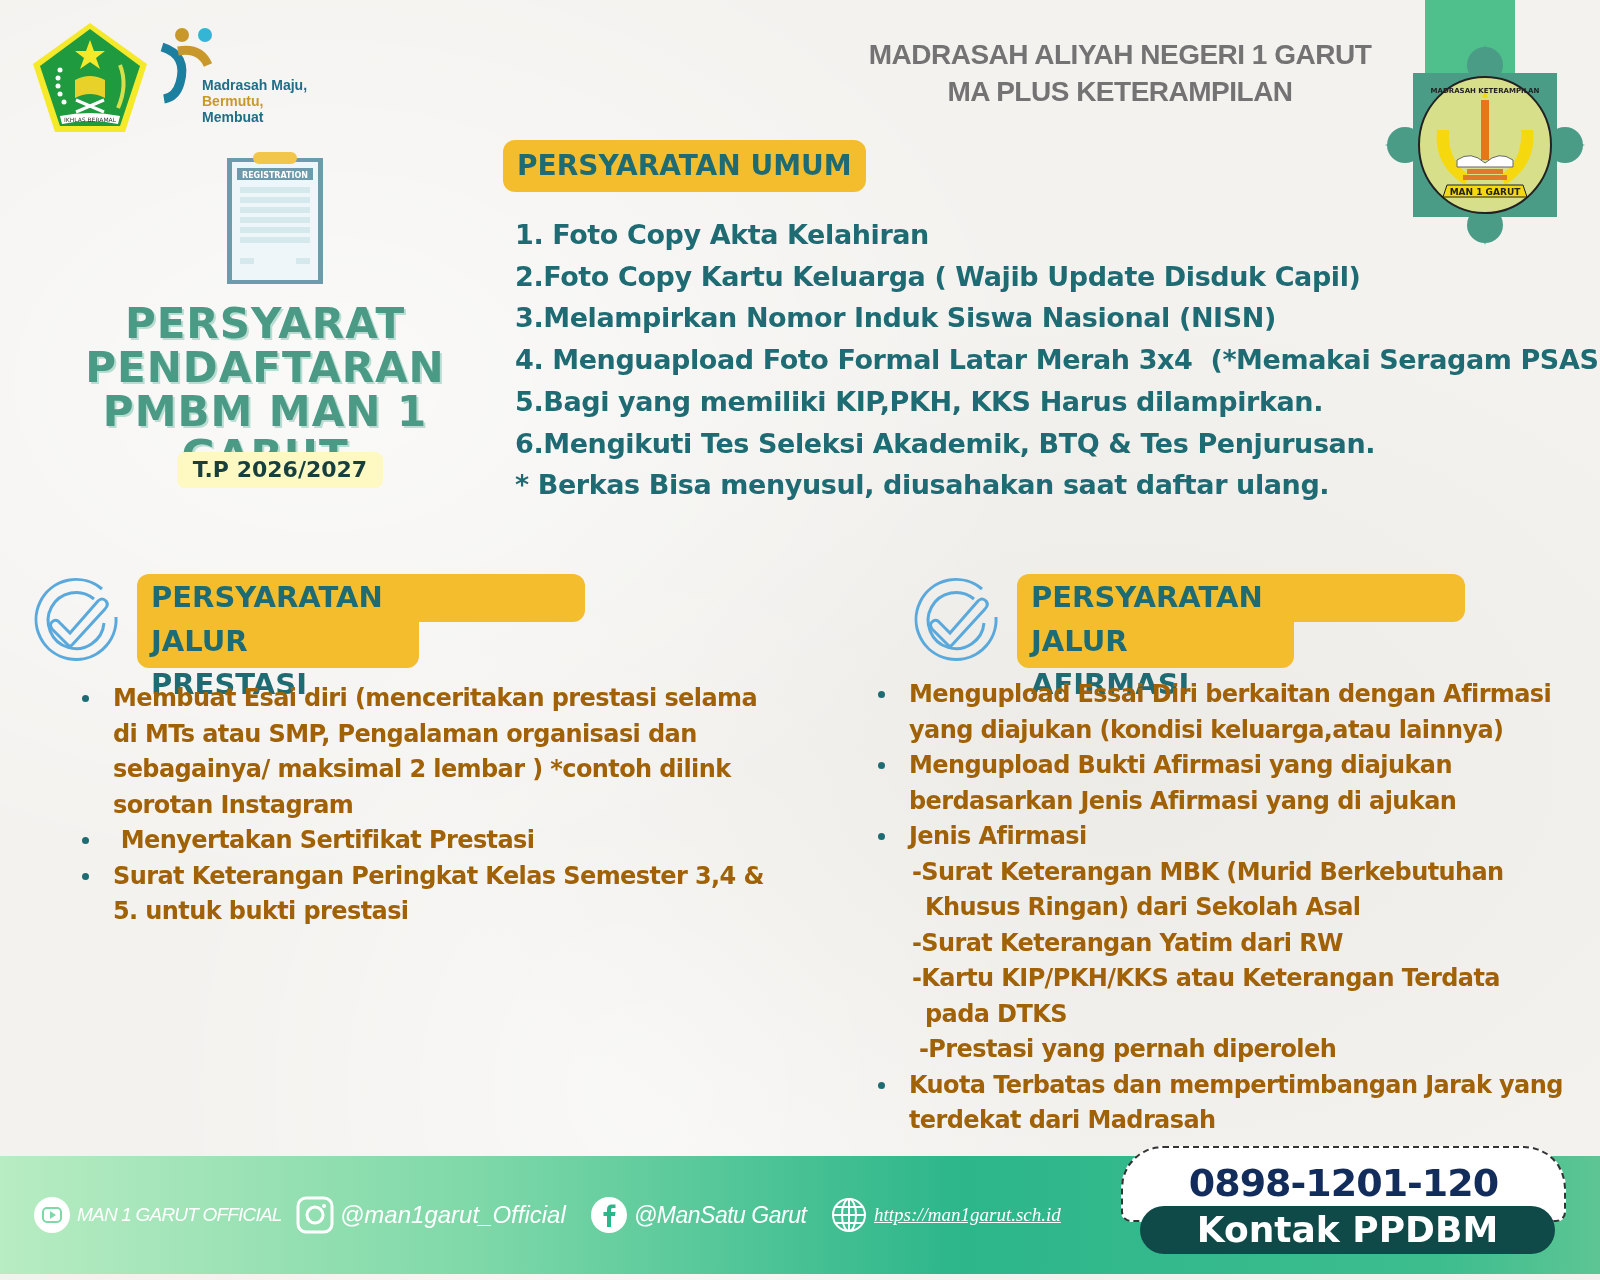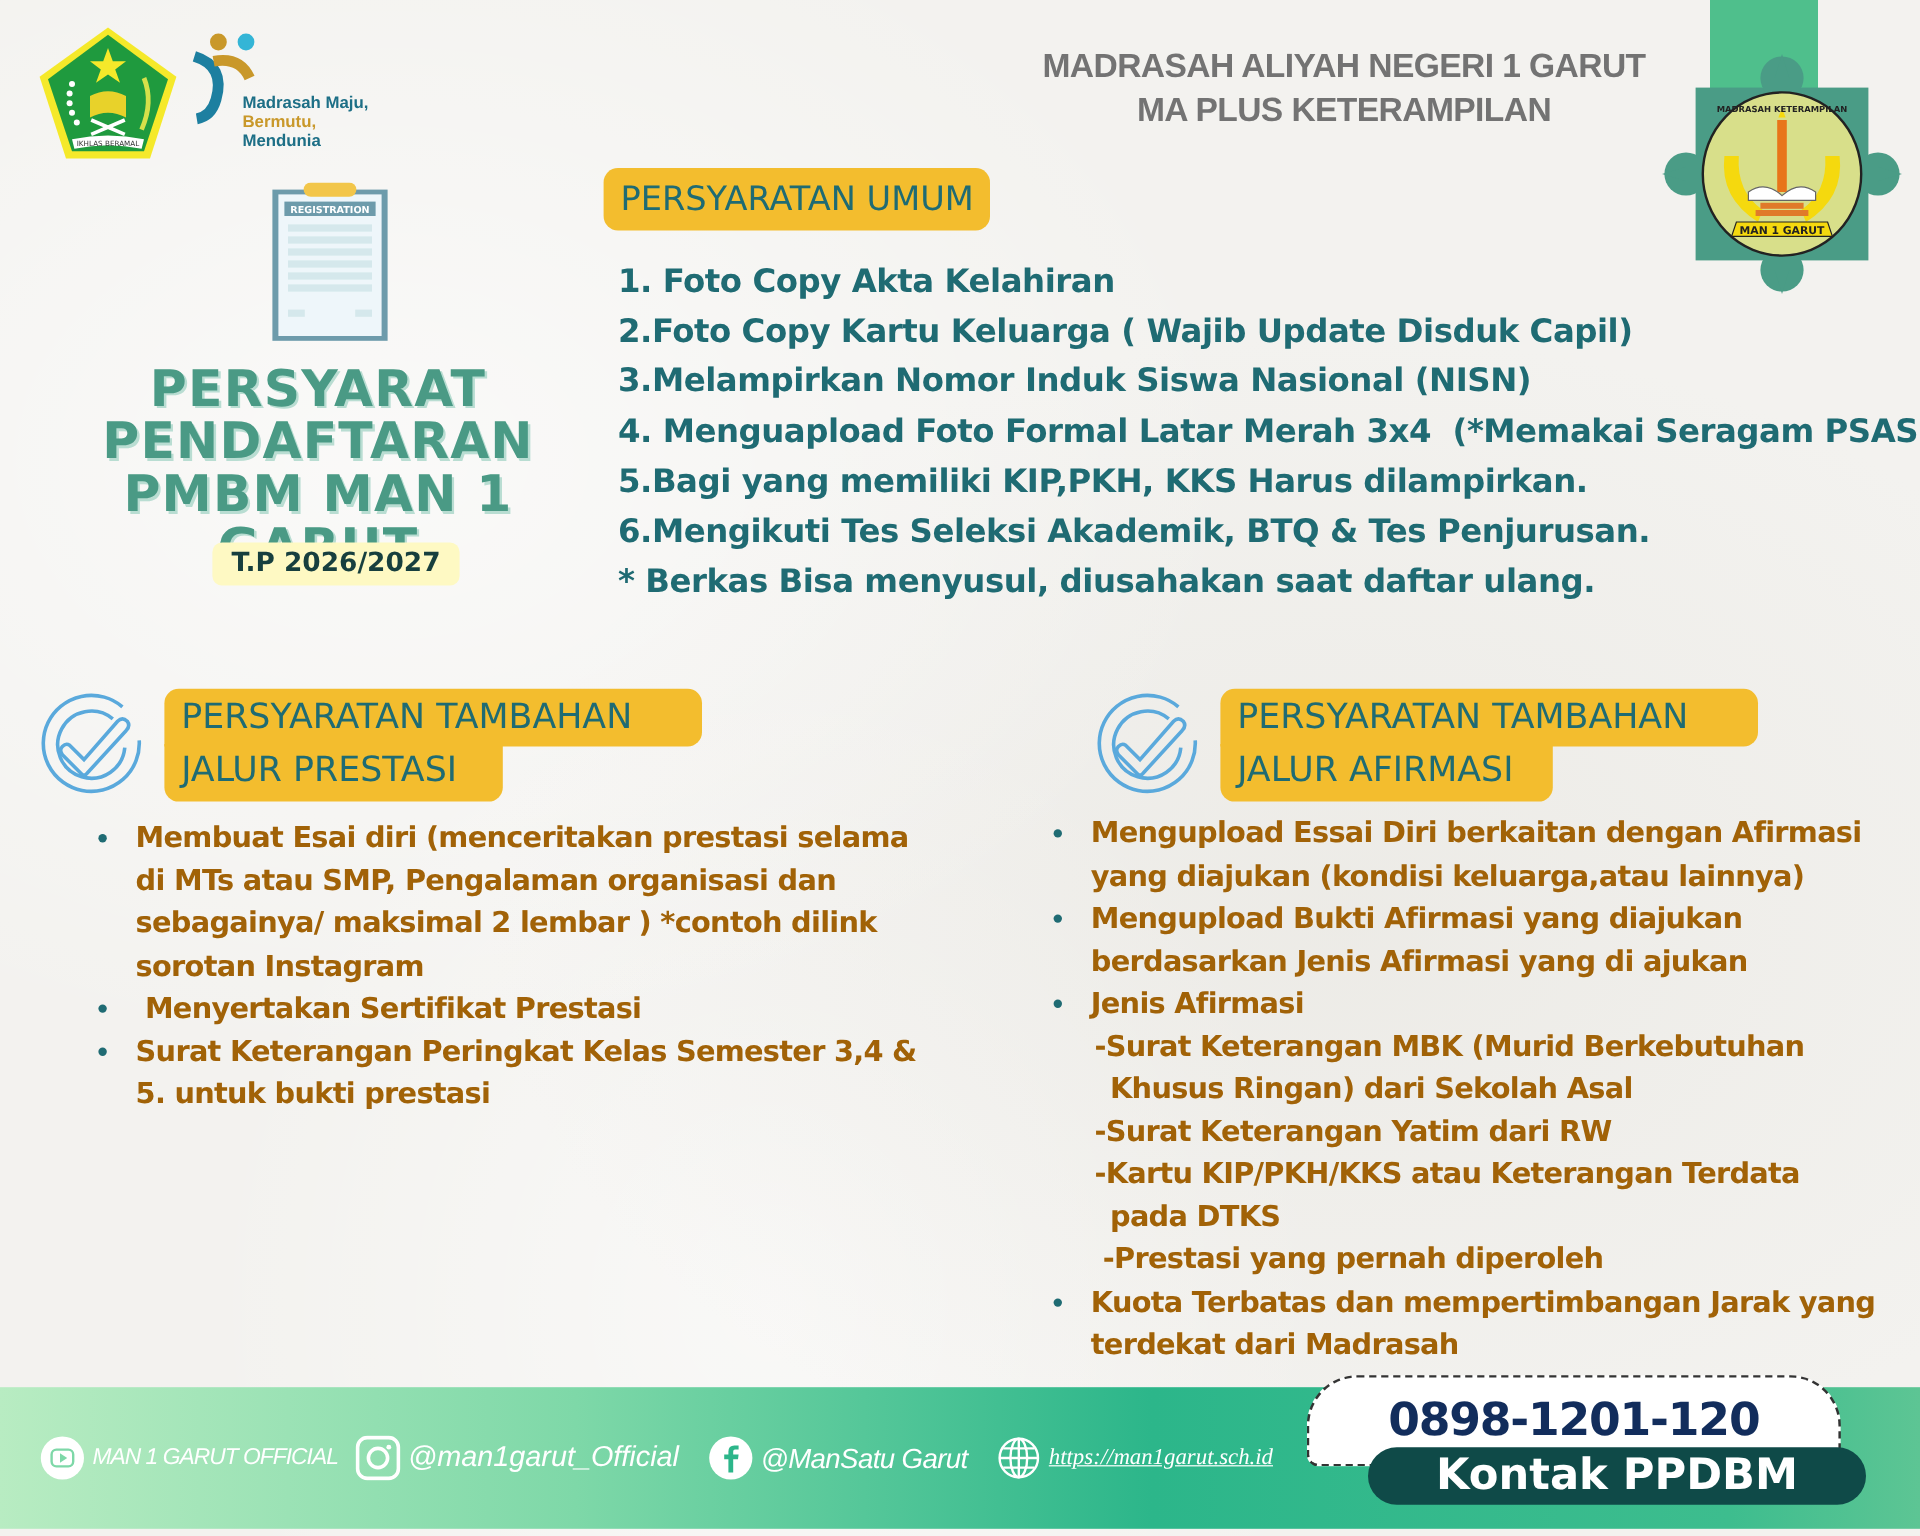--- a/index.html
+++ b/index.html
@@ -50,21 +50,21 @@
   .tp-badge {
     left: 177px; top: 452px; width: 206px; height: 36px;
     background: #fef9c3; border-radius: 8px;
     text-align: center; line-height: 36px;
     font-family: "DejaVu Sans", sans-serif; font-weight: bold; font-size: 22px; color: #173f3e;
   }
 
   
   .badge {
     background: #f3bd2e; border-radius: 12px;
-    font-family: "DejaVu Sans", sans-serif; font-weight: normal; color: #1f6b73;
+    font-family: "DejaVu Sans", sans-serif; font-weight: bold; color: #1f6b73;
   }
   .badge-umum {
     left: 503px; top: 140px; height: 52px; padding: 0 14px;
     font-size: 28px; line-height: 52px;
   }
 
   
   .umum-list {
     left: 515px; top: 214px; width: 1085px;
     font-family: "DejaVu Sans", sans-serif; font-weight: bold;
@@ -111,21 +111,21 @@
   }
   .social { position: absolute; top: 40px; display: flex; align-items: center; color: #fff; font-family: "Liberation Sans", sans-serif; font-style: italic; }
   .social .ico { width: 38px; height: 38px; display: inline-block; }
   .s-yt { left: 33px; font-size: 19px; letter-spacing: -0.8px; }
   .s-ig { left: 296px; font-size: 24px; }
   .s-fb { left: 590px; font-size: 23px; letter-spacing: -0.5px; }
   .s-web { left: 830px; font-size: 19px; font-family: "Liberation Serif", serif; text-decoration: underline; }
   .social .lbl { margin-left: 6px; }
 
   .phone-box {
-    left: 1089px; top: 1146px; width: 445px; height: 76px;
+    left: 1121px; top: 1146px; width: 445px; height: 76px;
     background: #fff; border: 2px dashed #333; border-radius: 42px 42px 10px 10px;
     text-align: center;
     font-family: "DejaVu Sans", sans-serif; font-weight: bold; font-size: 38px; line-height: 70px; color: #122d5c;
     letter-spacing: -1px;
   }
   .kontak-btn {
     left: 1140px; top: 1206px; width: 415px; height: 48px;
     background: #0f4a48; border-radius: 24px;
     text-align: center;
     font-family: "DejaVu Sans", sans-serif; font-weight: bold; font-size: 36px; line-height: 48px; color: #fff;
@@ -157,21 +157,21 @@
 <div class="abs maju">
   <svg width="60" height="80" viewBox="0 0 60 80" style="position:absolute;left:0;top:0">
     <circle cx="22" cy="10" r="7" fill="#c9982a"></circle>
     <circle cx="45" cy="10" r="7" fill="#34b5d6"></circle>
     <path d="M2,22 Q28,30 20,58 Q16,72 4,74" stroke="#1d7fa0" stroke-width="9" fill="none"></path>
     <path d="M18,26 Q40,22 48,40" stroke="#c9982a" stroke-width="9" fill="none"></path>
   </svg>
   <div class="maju-text">
     <div class="l1">Madrasah Maju,</div>
     <div class="l2">Bermutu,</div>
-    <div class="l3">Mendunia</div>
+    <div class="l3">Membuat</div>
   </div>
 </div>
 
 <div class="abs school-title">
   <div>MADRASAH ALIYAH NEGERI 1 GARUT</div>
   <div>MA PLUS KETERAMPILAN</div>
 </div>
 
 <div class="abs ribbon"></div>
 <div class="abs emblem">

